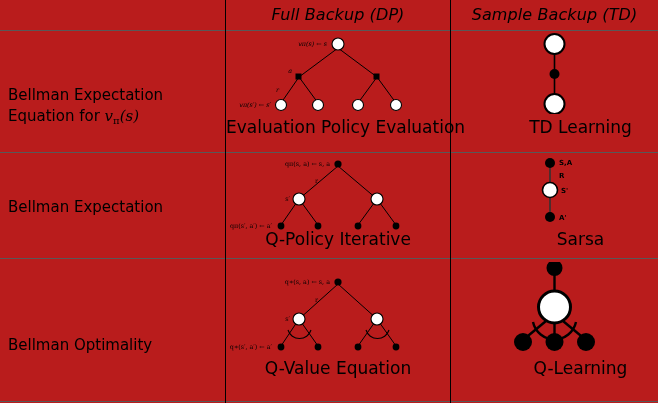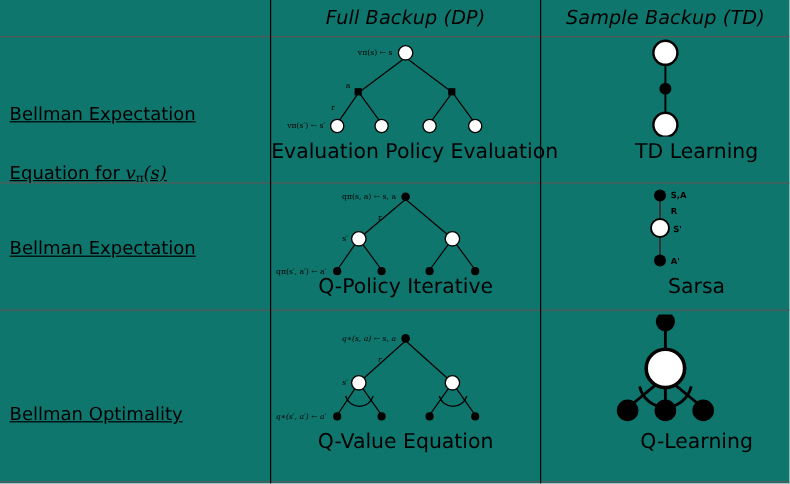--- a/index.html
+++ b/index.html
@@ -11,21 +11,21 @@
     width: 658px;
     height: 403px;
     font-family: "DejaVu Sans", "Liberation Sans", sans-serif;
     color: #000000;
     overflow: hidden;
   }
   #page {
     position: relative;
     width: 658px;
     height: 403px;
-    background: #0f766e;
+    background: #b91c1c;
   }
 
   
   .hrule {
     position: absolute;
     left: 0;
     width: 658px;
     height: 1px;
     background: #585858;
   }
@@ -50,23 +50,22 @@
   #hdr-td { left: 451px; width: 207px; }
 
   
   .rowlabel {
     position: absolute;
     left: 8px;
     width: 212px;
     font-size: 15px;
     line-height: 21px;
     text-align: left;
-    text-decoration: underline;
-  }
-  .rowlabel .l2 { white-space: nowrap; margin-top: 28px; }
+  }
+  .rowlabel .l2 { white-space: nowrap; }
   .mth { font-family: "DejaVu Serif", "Liberation Serif", serif; font-style: italic; }
   .sub {
     font-size: 10px;
     vertical-align: -0.28em;
     font-style: normal;
     font-family: "DejaVu Serif", "Liberation Serif", serif;
   }
   .sub-star {
     font-size: 12px;
     vertical-align: -0.30em;
@@ -116,21 +115,21 @@
   <div class="vrule" style="left:450px; top:0px;   height:403px;"></div>
 
   <div class="hdr" id="hdr-dp">Full Backup (DP)</div>
   <div class="hdr" id="hdr-td">Sample Backup (TD)</div>
 
   <div class="rowlabel" style="top:85px;">
     <div class="l1">Bellman Expectation</div>
     <div class="l2"><span>Equation for </span><span class="mth">v</span><span class="sub">π</span><span class="mth">(s)</span></div>
   </div>
 
-  <div class="diagram" style="left:226px; top:32px; width:224px; height:82px;">
+  <div class="diagram" style="left:226px; top:32px; width:224px; height:82px;font-style:italic;">
     <svg width="224" height="82" viewBox="0 0 224 82" xmlns="http://www.w3.org/2000/svg">
 
       <line x1="112" y1="16" x2="73" y2="45" stroke="#000" stroke-width="1"></line>
       <line x1="112" y1="16" x2="151" y2="45" stroke="#000" stroke-width="1"></line>
 
       <line x1="73" y1="45" x2="55" y2="71" stroke="#000" stroke-width="1"></line>
       <line x1="73" y1="45" x2="92" y2="71" stroke="#000" stroke-width="1"></line>
       <line x1="151" y1="45" x2="132" y2="71" stroke="#000" stroke-width="1"></line>
       <line x1="151" y1="45" x2="170" y2="71" stroke="#000" stroke-width="1"></line>
 
@@ -200,21 +199,21 @@
       <text class="nlbl-td" x="110" y="38">S'</text>
       <text class="nlbl-td" x="108" y="65">A'</text>
     </svg>
   </div>
   <div class="caption cap-td" style="top:228px;">Sarsa</div>
 
   <div class="rowlabel" style="top:335px;">
     <div class="l1">Bellman Optimality</div>
   </div>
 
-  <div class="diagram" style="left:226px; top:272px; width:224px; height:82px;font-style:italic;">
+  <div class="diagram" style="left:226px; top:272px; width:224px; height:82px;">
     <svg width="224" height="82" viewBox="0 0 224 82" xmlns="http://www.w3.org/2000/svg">
       <line x1="112" y1="12" x2="73" y2="47" stroke="#000" stroke-width="1"></line>
       <line x1="112" y1="12" x2="151" y2="47" stroke="#000" stroke-width="1"></line>
       <line x1="73" y1="47" x2="55" y2="74" stroke="#000" stroke-width="1"></line>
       <line x1="73" y1="47" x2="92" y2="74" stroke="#000" stroke-width="1"></line>
       <line x1="151" y1="47" x2="132" y2="74" stroke="#000" stroke-width="1"></line>
       <line x1="151" y1="47" x2="170" y2="74" stroke="#000" stroke-width="1"></line>
 
       <path d="M 62 58 A 12 12 0 0 0 85 58" fill="none" stroke="#000" stroke-width="1.1"></path>
       <path d="M 140 58 A 12 12 0 0 0 163 58" fill="none" stroke="#000" stroke-width="1.1"></path>

